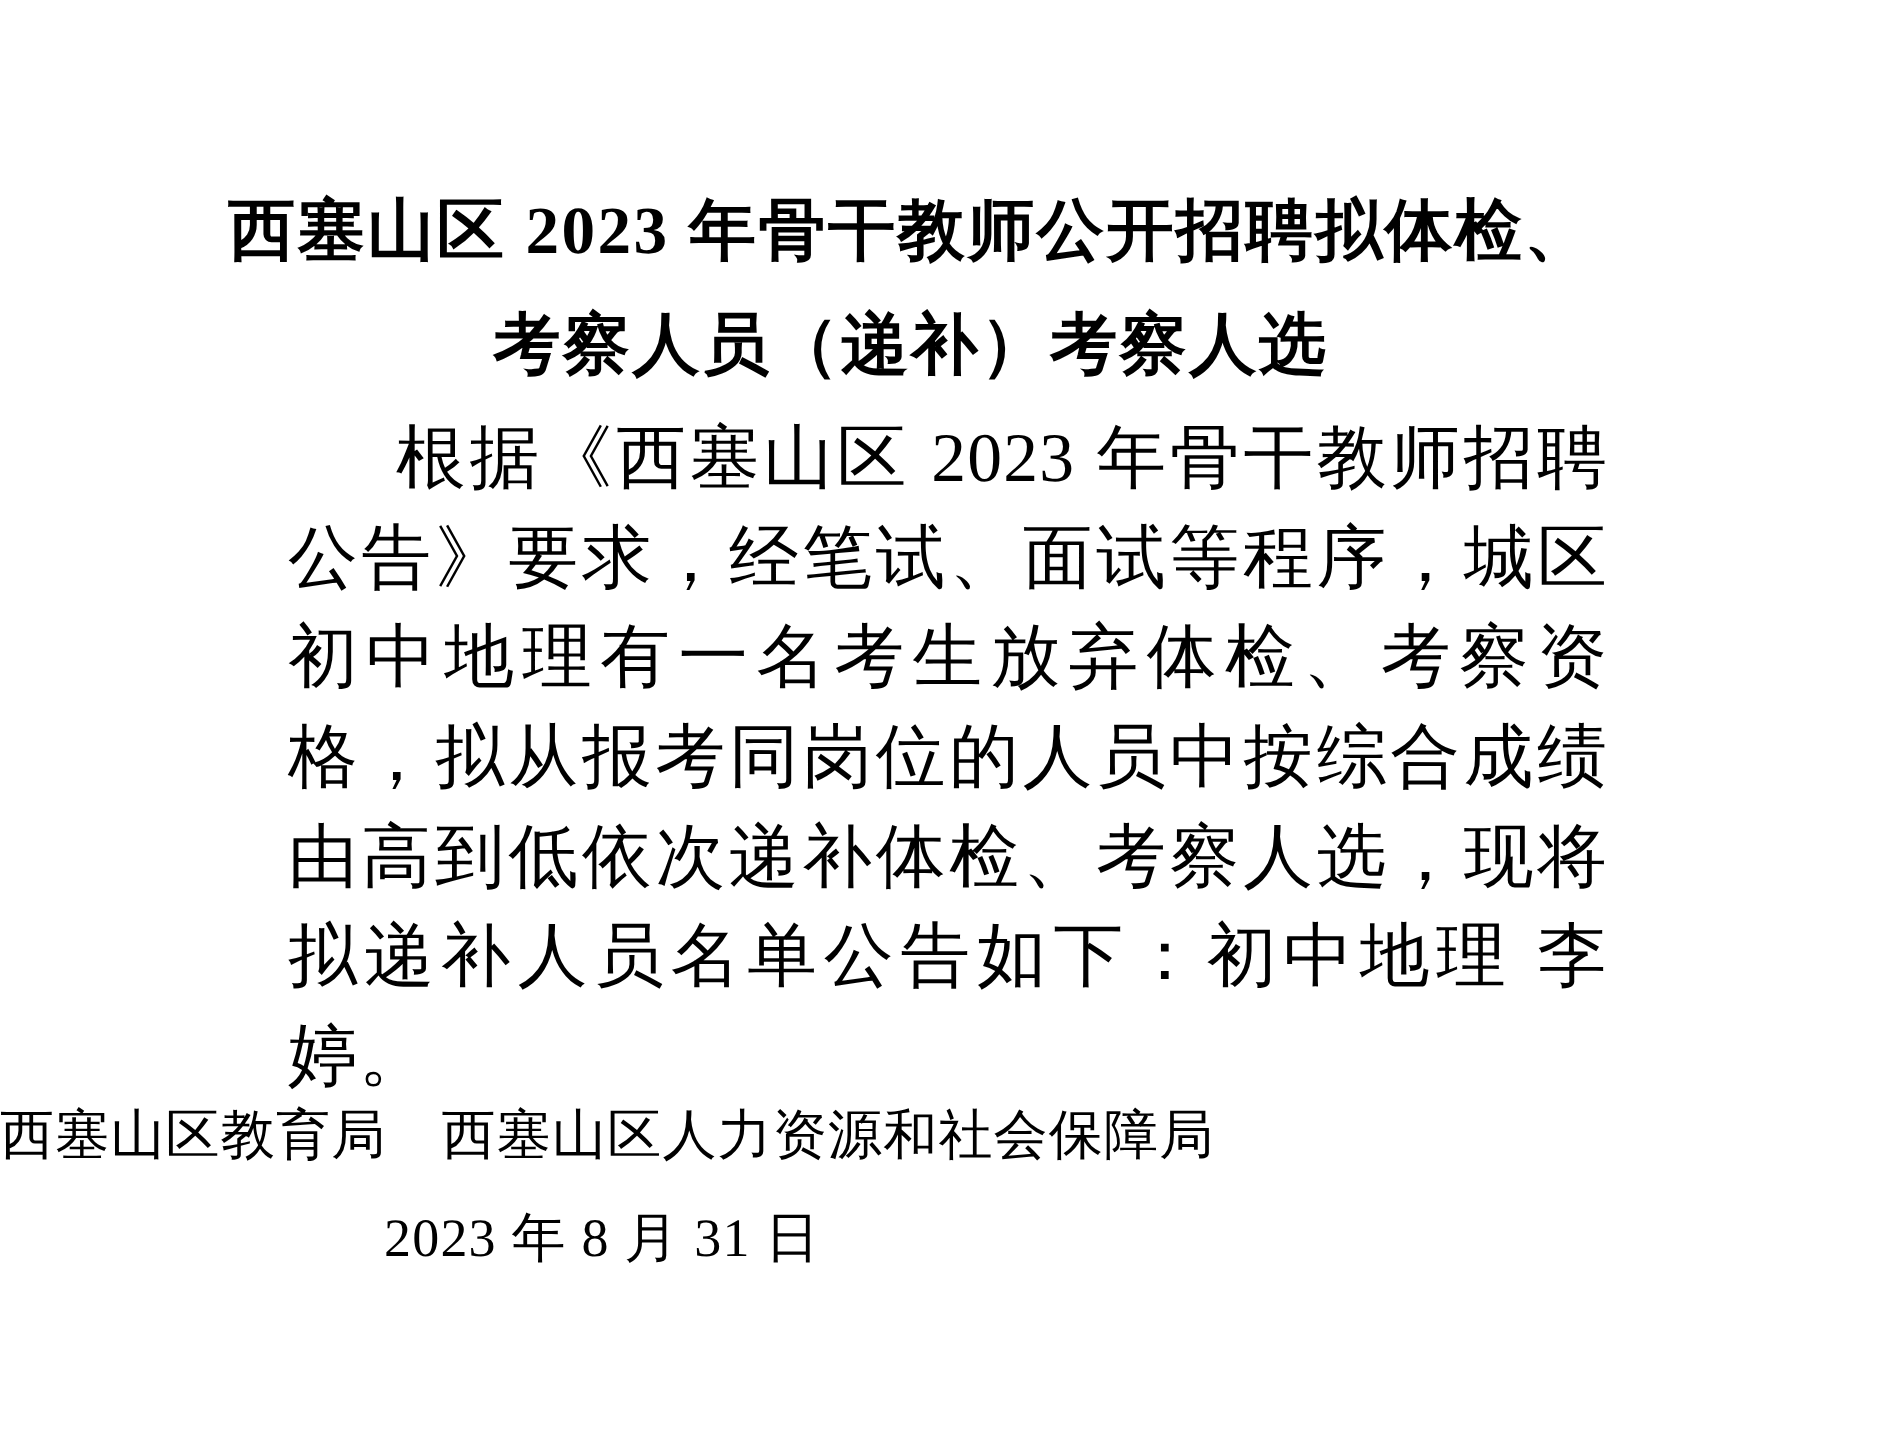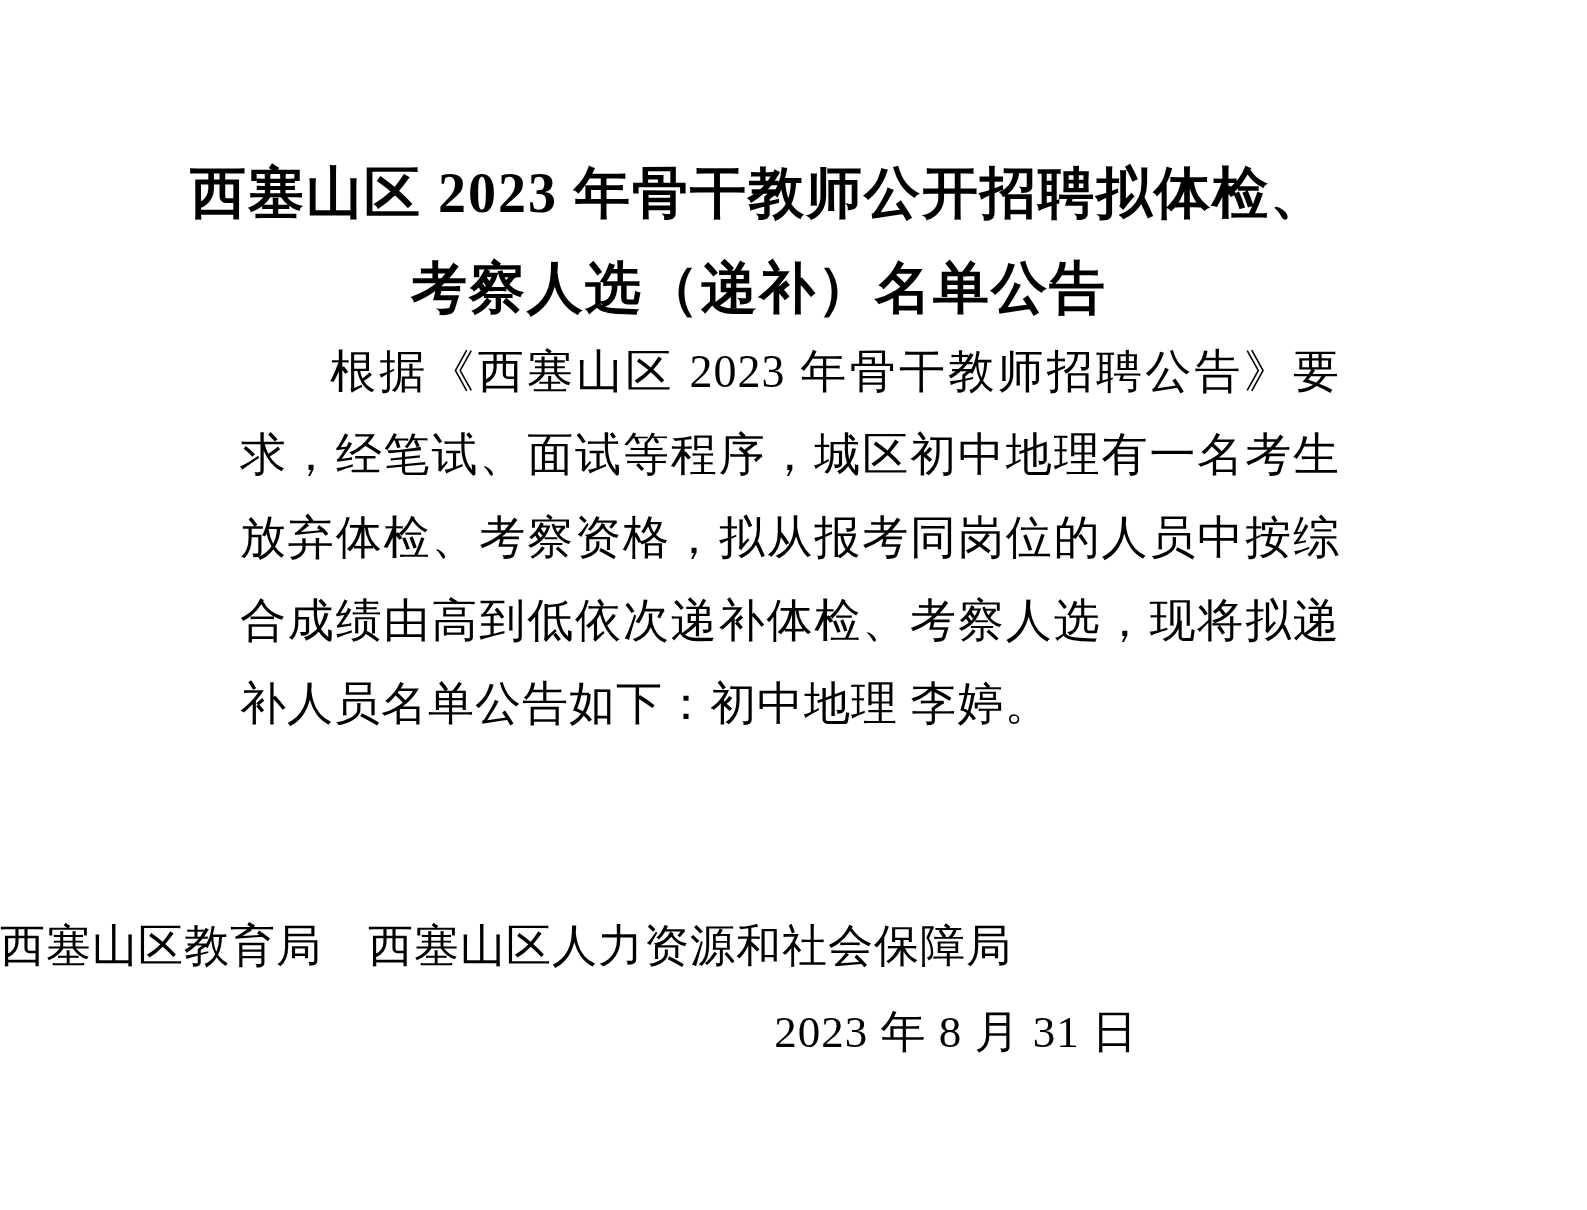--- a/index.html
+++ b/index.html
@@ -22,59 +22,59 @@
     left: 0;
     width: 100%;
     text-align: center;
     font-size: 56px;
     font-weight: bold;
     line-height: 95px;
     letter-spacing: 2px;
   }
   .doc-body {
     position: absolute;
-    top: 330px;
+    top: 340px;
     left: 240px;
     width: 1100px;
-    font-size: 46px;
+    font-size: 58px;
     line-height: 83px;
     text-align: justify;
     text-justify: inter-ideograph;
     text-indent: 90px;
     letter-spacing: 1px;
   }
   .doc-signature {
     position: absolute;
     top: 916px;
     left: 0;
     width: 1342px;
     text-align: left;
     font-size: 45px;
     line-height: 60px;
     letter-spacing: 1px;
   }
   .doc-date {
     position: absolute;
     top: 1002px;
-    left: 336px;
+    left: 320px;
     width: 1240px;
-    text-align: center;
+    text-align: left;
     font-size: 45px;
     line-height: 60px;
     letter-spacing: 1px;
   }
 </style>
 </head>
 <body>
 
 <div class="page">
 
   <div class="doc-title">
     <div>西塞山区 2023 年骨干教师公开招聘拟体检、</div>
-    <div>考察人选（递补）名单公告</div>
+    <div>考察人员（递补）考察人选</div>
   </div>
 
   <div class="doc-body">根据《西塞山区 2023 年骨干教师招聘公告》要求，经笔试、面试等程序，城区初中地理有一名考生放弃体检、考察资格，拟从报考同岗位的人员中按综合成绩由高到低依次递补体检、考察人选，现将拟递补人员名单公告如下：初中地理 李婷。</div>
 
   <div class="doc-signature">西塞山区教育局　西塞山区人力资源和社会保障局</div>
 
   <div class="doc-date">2023 年 8 月 31 日</div>
 
 </div>
 

